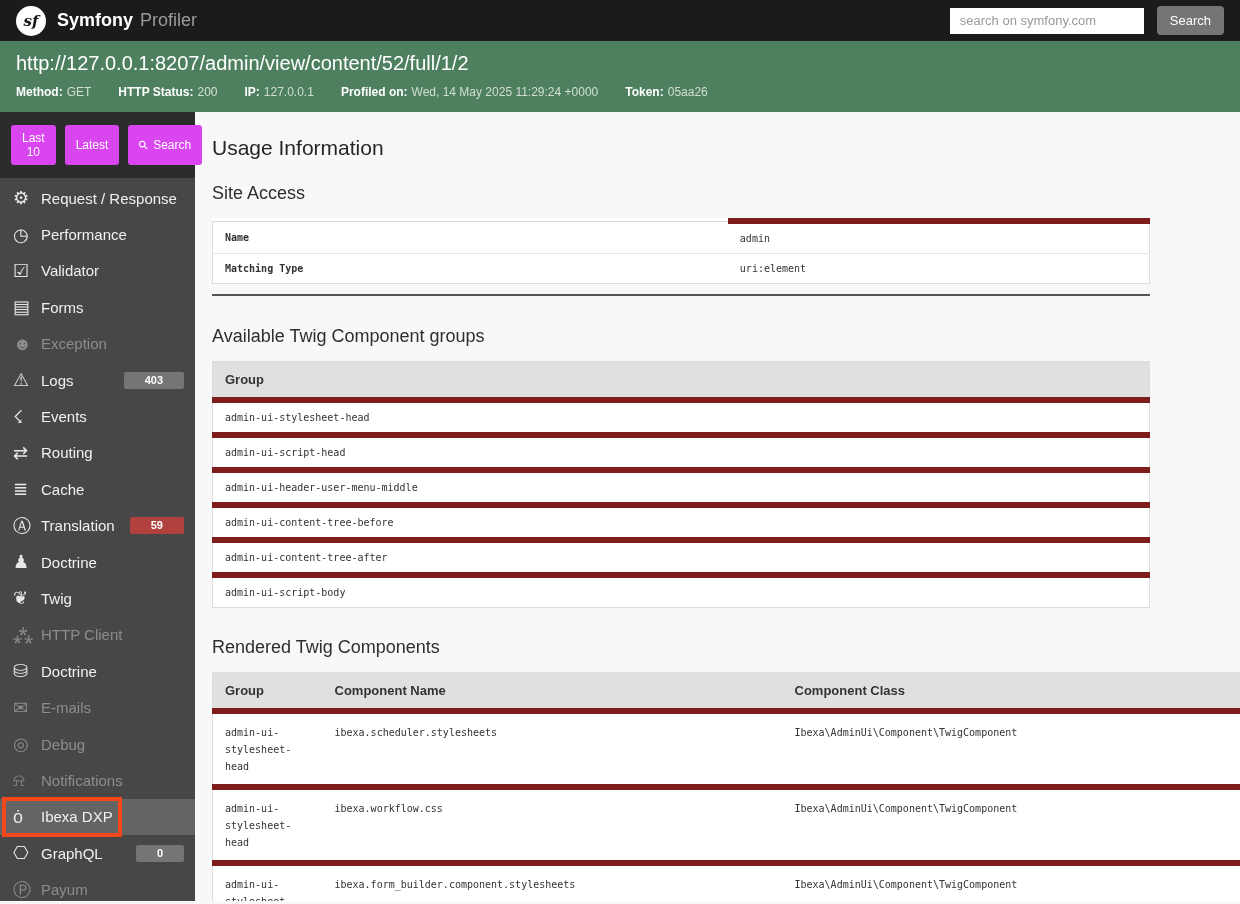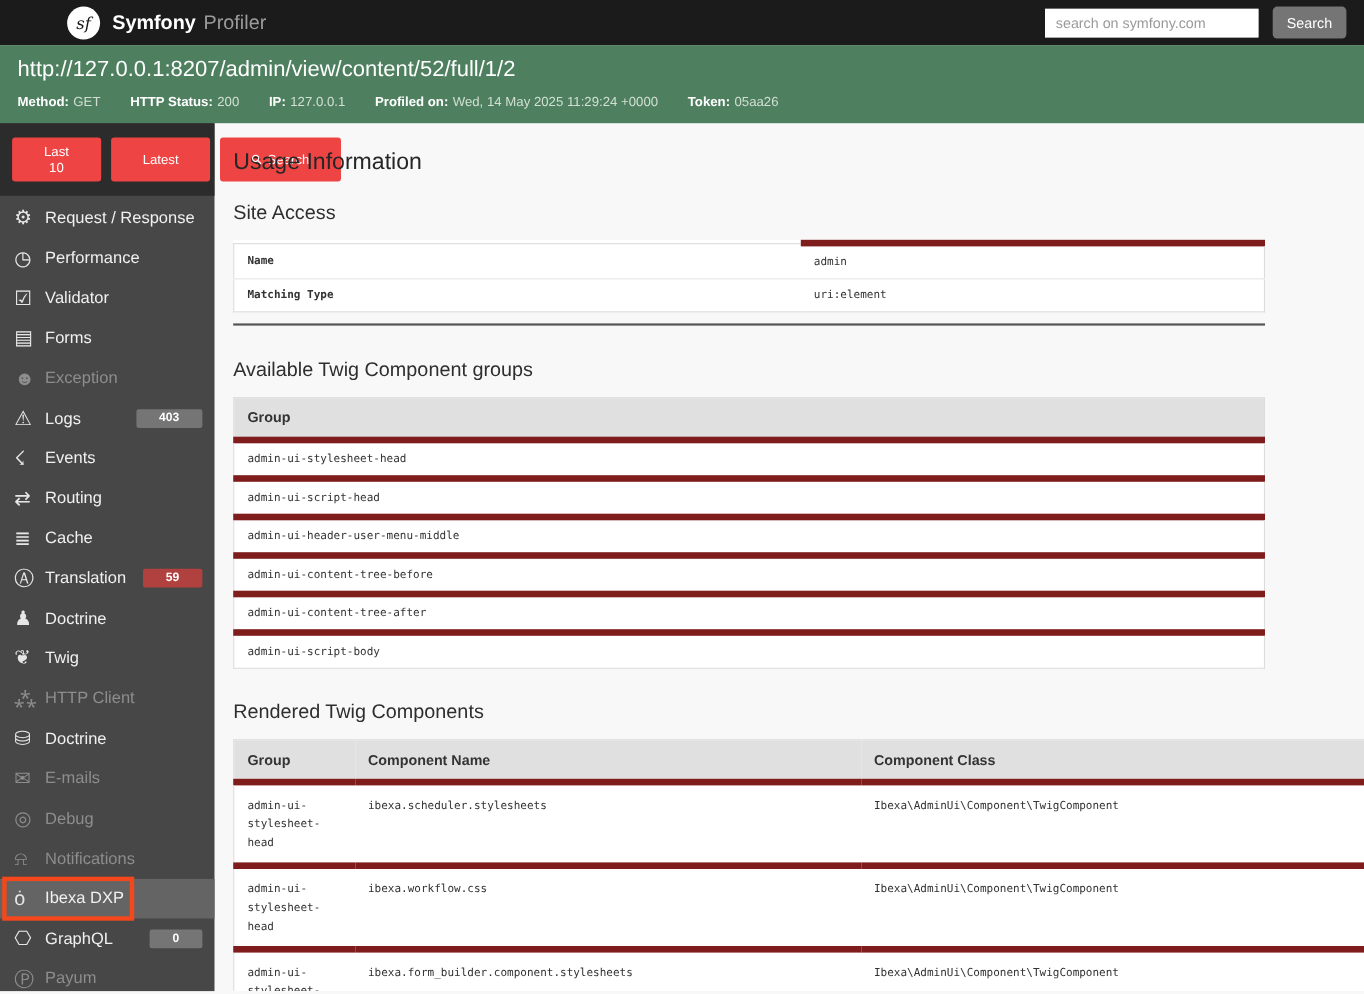--- a/index.html
+++ b/index.html
@@ -2,22 +2,22 @@
 <html><head>
 <meta charset="utf-8">
 <style>
   * { margin:0; padding:0; box-sizing:border-box; }
   body { font-family:"Liberation Sans", sans-serif; }
   .page { width:1240px; height:904px; overflow:hidden; background:#f8f8f8; position:relative; }
 
   
   .topbar { height:41px; background:#1b1b1b; display:flex; align-items:center; padding:0 16px; }
   .logo { width:30px; height:30px; border-radius:50%; background:#fff; color:#141414;
-          font-family:"DejaVu Serif", serif; font-style:italic; font-weight:normal; font-size:15px;
-          display:flex; align-items:center; justify-content:center;margin-left:45px; }
+          font-family:"DejaVu Serif", serif; font-style:italic; font-weight:bold; font-size:15px;
+          display:flex; align-items:center; justify-content:center; }
   .app-name { color:#fff; font-size:18px; font-weight:bold; margin-left:11px; }
   .app-sub  { color:#9b9b9b; font-size:18px; margin-left:7px; }
   .topbar-search { margin-left:auto; display:flex; align-items:center; }
   .topbar-search input { width:194px; height:26px; border:1px solid #fff; background:#fff;
           font-size:13px; padding:0 9px; color:#333; font-family:"Liberation Sans", sans-serif; }
   .topbar-search input::placeholder { color:#9a9a9a; }
   .topbar-search button { margin-left:13px; background:#757575; color:#fff; border:none;
           font-size:13px; padding:7px 13px; border-radius:4px; font-family:"Liberation Sans", sans-serif; cursor:pointer; }
 
   
@@ -25,22 +25,22 @@
   .request-url { color:#fff; font-size:20px; margin-bottom:10px; }
   .request-meta { display:flex; font-size:12px; }
   .meta-pair { margin-right:27px; }
   .meta-label { color:#fff; font-weight:bold; margin-right:4px; }
   .meta-value { color:#d3dfd4; }
 
   
   .layout { display:flex; height:789px; }
   .sidebar { width:195px; flex:none; background:#474747; display:flex; flex-direction:column; }
   .sidebar-actions { background:#2c2c2c; padding:13px 10px 13px 11px; display:flex; gap:9px; }
-  .sidebar-actions button { background:#ef4444; color:#fff; border:none; border-radius:3px;
-          font-size:12px; padding:6px 29px; font-family:"Liberation Sans", sans-serif; cursor:pointer;
+  .sidebar-actions button { background:#d946ef; color:#fff; border:none; border-radius:3px;
+          font-size:12px; padding:6px 11px; font-family:"Liberation Sans", sans-serif; cursor:pointer;
           display:flex; align-items:center; }
   .act-glyph { display:inline-block; transform:rotate(-45deg); margin-right:5px; font-size:12px; }
 
   .sidebar-menu { padding-top:2px; }
   .mi { height:36.4px; display:flex; align-items:center; padding-left:13px; position:relative; cursor:pointer; }
   .mi-icon { width:28px; flex:none; font-size:18px; color:#e6e6e6; line-height:1; }
   .mi-label { font-size:15px; color:#f0f0f0; white-space:nowrap; }
   .mi.disabled .mi-icon, .mi.disabled .mi-label { color:#8d8d8d; }
   .mi.selected { background:#646464; }
   .mi-badge { margin-left:auto; margin-right:11px; font-size:11px; font-weight:bold; color:#fff;

